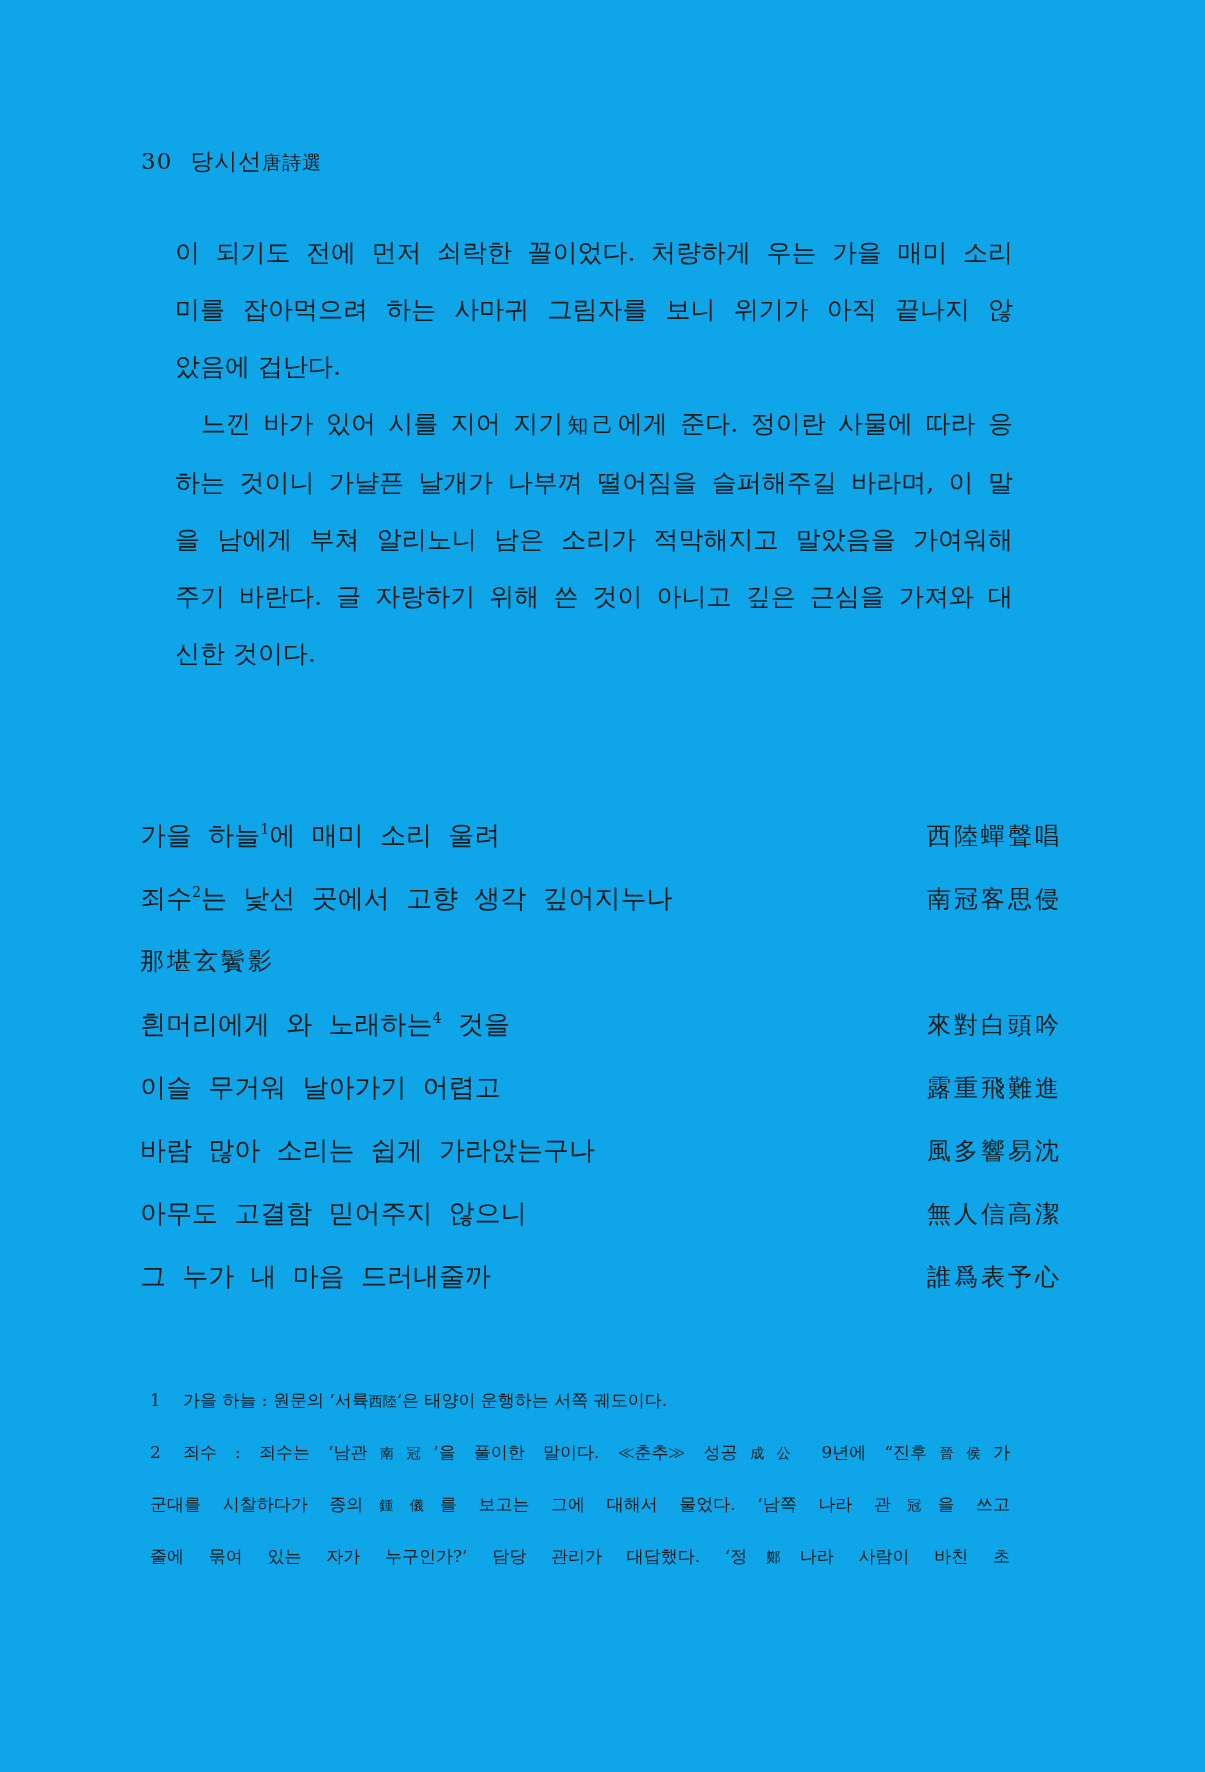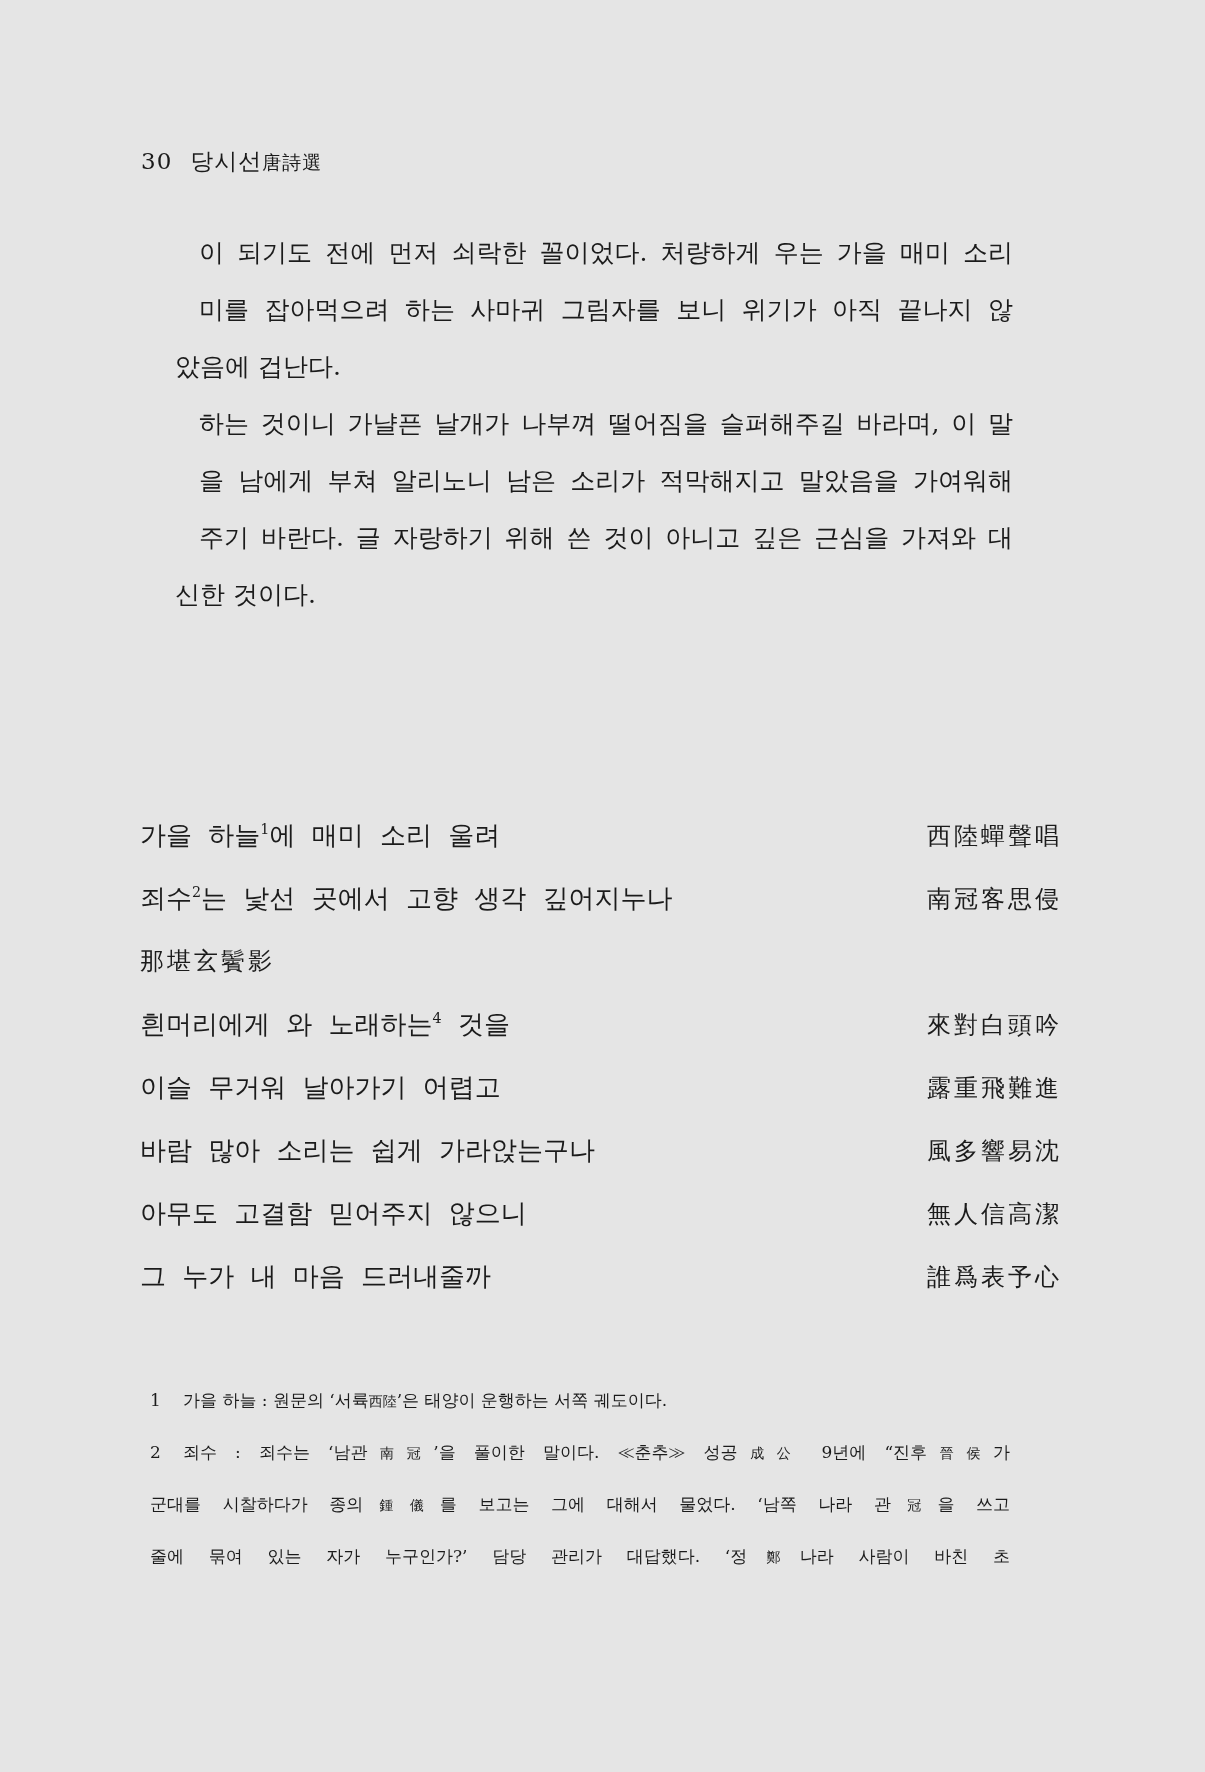--- a/index.html
+++ b/index.html
@@ -4,37 +4,37 @@
 <style>
   html,body{margin:0;padding:0;}
   body{
     width:1205px;height:1772px;
     background:#ffffff;
     font-family:"DejaVu Serif","Liberation Serif",serif;
     color:#1b1b1b;
     position:relative;
     overflow:hidden;
   }
-  .page{position:absolute;left:0;top:0;width:1205px;height:1772px;background:#e5e5e5;}
+  .page{position:absolute;left:0;top:0;width:1205px;height:1772px;background:#0ea5e9;}
 
   
   .running-header{
     position:absolute;left:141px;top:146px;
     font-size:23px;letter-spacing:1px;white-space:nowrap;
   }
   .page-number{margin-right:18px;}
   .title-hanja{font-size:19px;}
 
   
   .prose{
     position:absolute;left:175px;top:224px;width:838px;
     font-size:25px;line-height:57px;
   }
   .prose-line{white-space:nowrap;}
-  .prose-line.just{text-align:justify;text-align-last:justify;white-space:normal;margin-left:24px;}
+  .prose-line.just{text-align:justify;text-align-last:justify;white-space:normal;}
   .prose-line.indent{padding-left:26px;}
 
   
   .hanja{font-size:0.82em;}
 
   
   .poem{
     position:absolute;left:140px;top:804px;width:922px;
     font-size:26px;
   }
@@ -64,20 +64,21 @@
     <span class="page-number">30</span><span>당시선</span><span class="title-hanja">唐詩選</span>
   </header>
 
   <section class="prose">
       <div class="para">
         <div class="prose-line just">이 되기도 전에 먼저 쇠락한 꼴이었다. 처량하게 우는 가을 매미 소리</div>
         <div class="prose-line just">미를 잡아먹으려 하는 사마귀 그림자를 보니 위기가 아직 끝나지 않</div>
         <div class="prose-line">았음에 겁난다.</div>
       </div>
       <div class="para">
+        <div class="prose-line just indent">느낀 바가 있어 시를 지어 지기<span class="hanja">知己</span>에게 준다. 정이란 사물에 따라 응</div>
         <div class="prose-line just">하는 것이니 가냘픈 날개가 나부껴 떨어짐을 슬퍼해주길 바라며, 이 말</div>
         <div class="prose-line just">을 남에게 부쳐 알리노니 남은 소리가 적막해지고 말았음을 가여워해</div>
         <div class="prose-line just">주기 바란다. 글 자랑하기 위해 쓴 것이 아니고 깊은 근심을 가져와 대</div>
         <div class="prose-line">신한 것이다.</div>
       </div>
     </section>
 
   <section class="poem">
       <div class="poem-row">
         <span class="ko">가을 하늘<sup>1</sup>에 매미 소리 울려</span>

